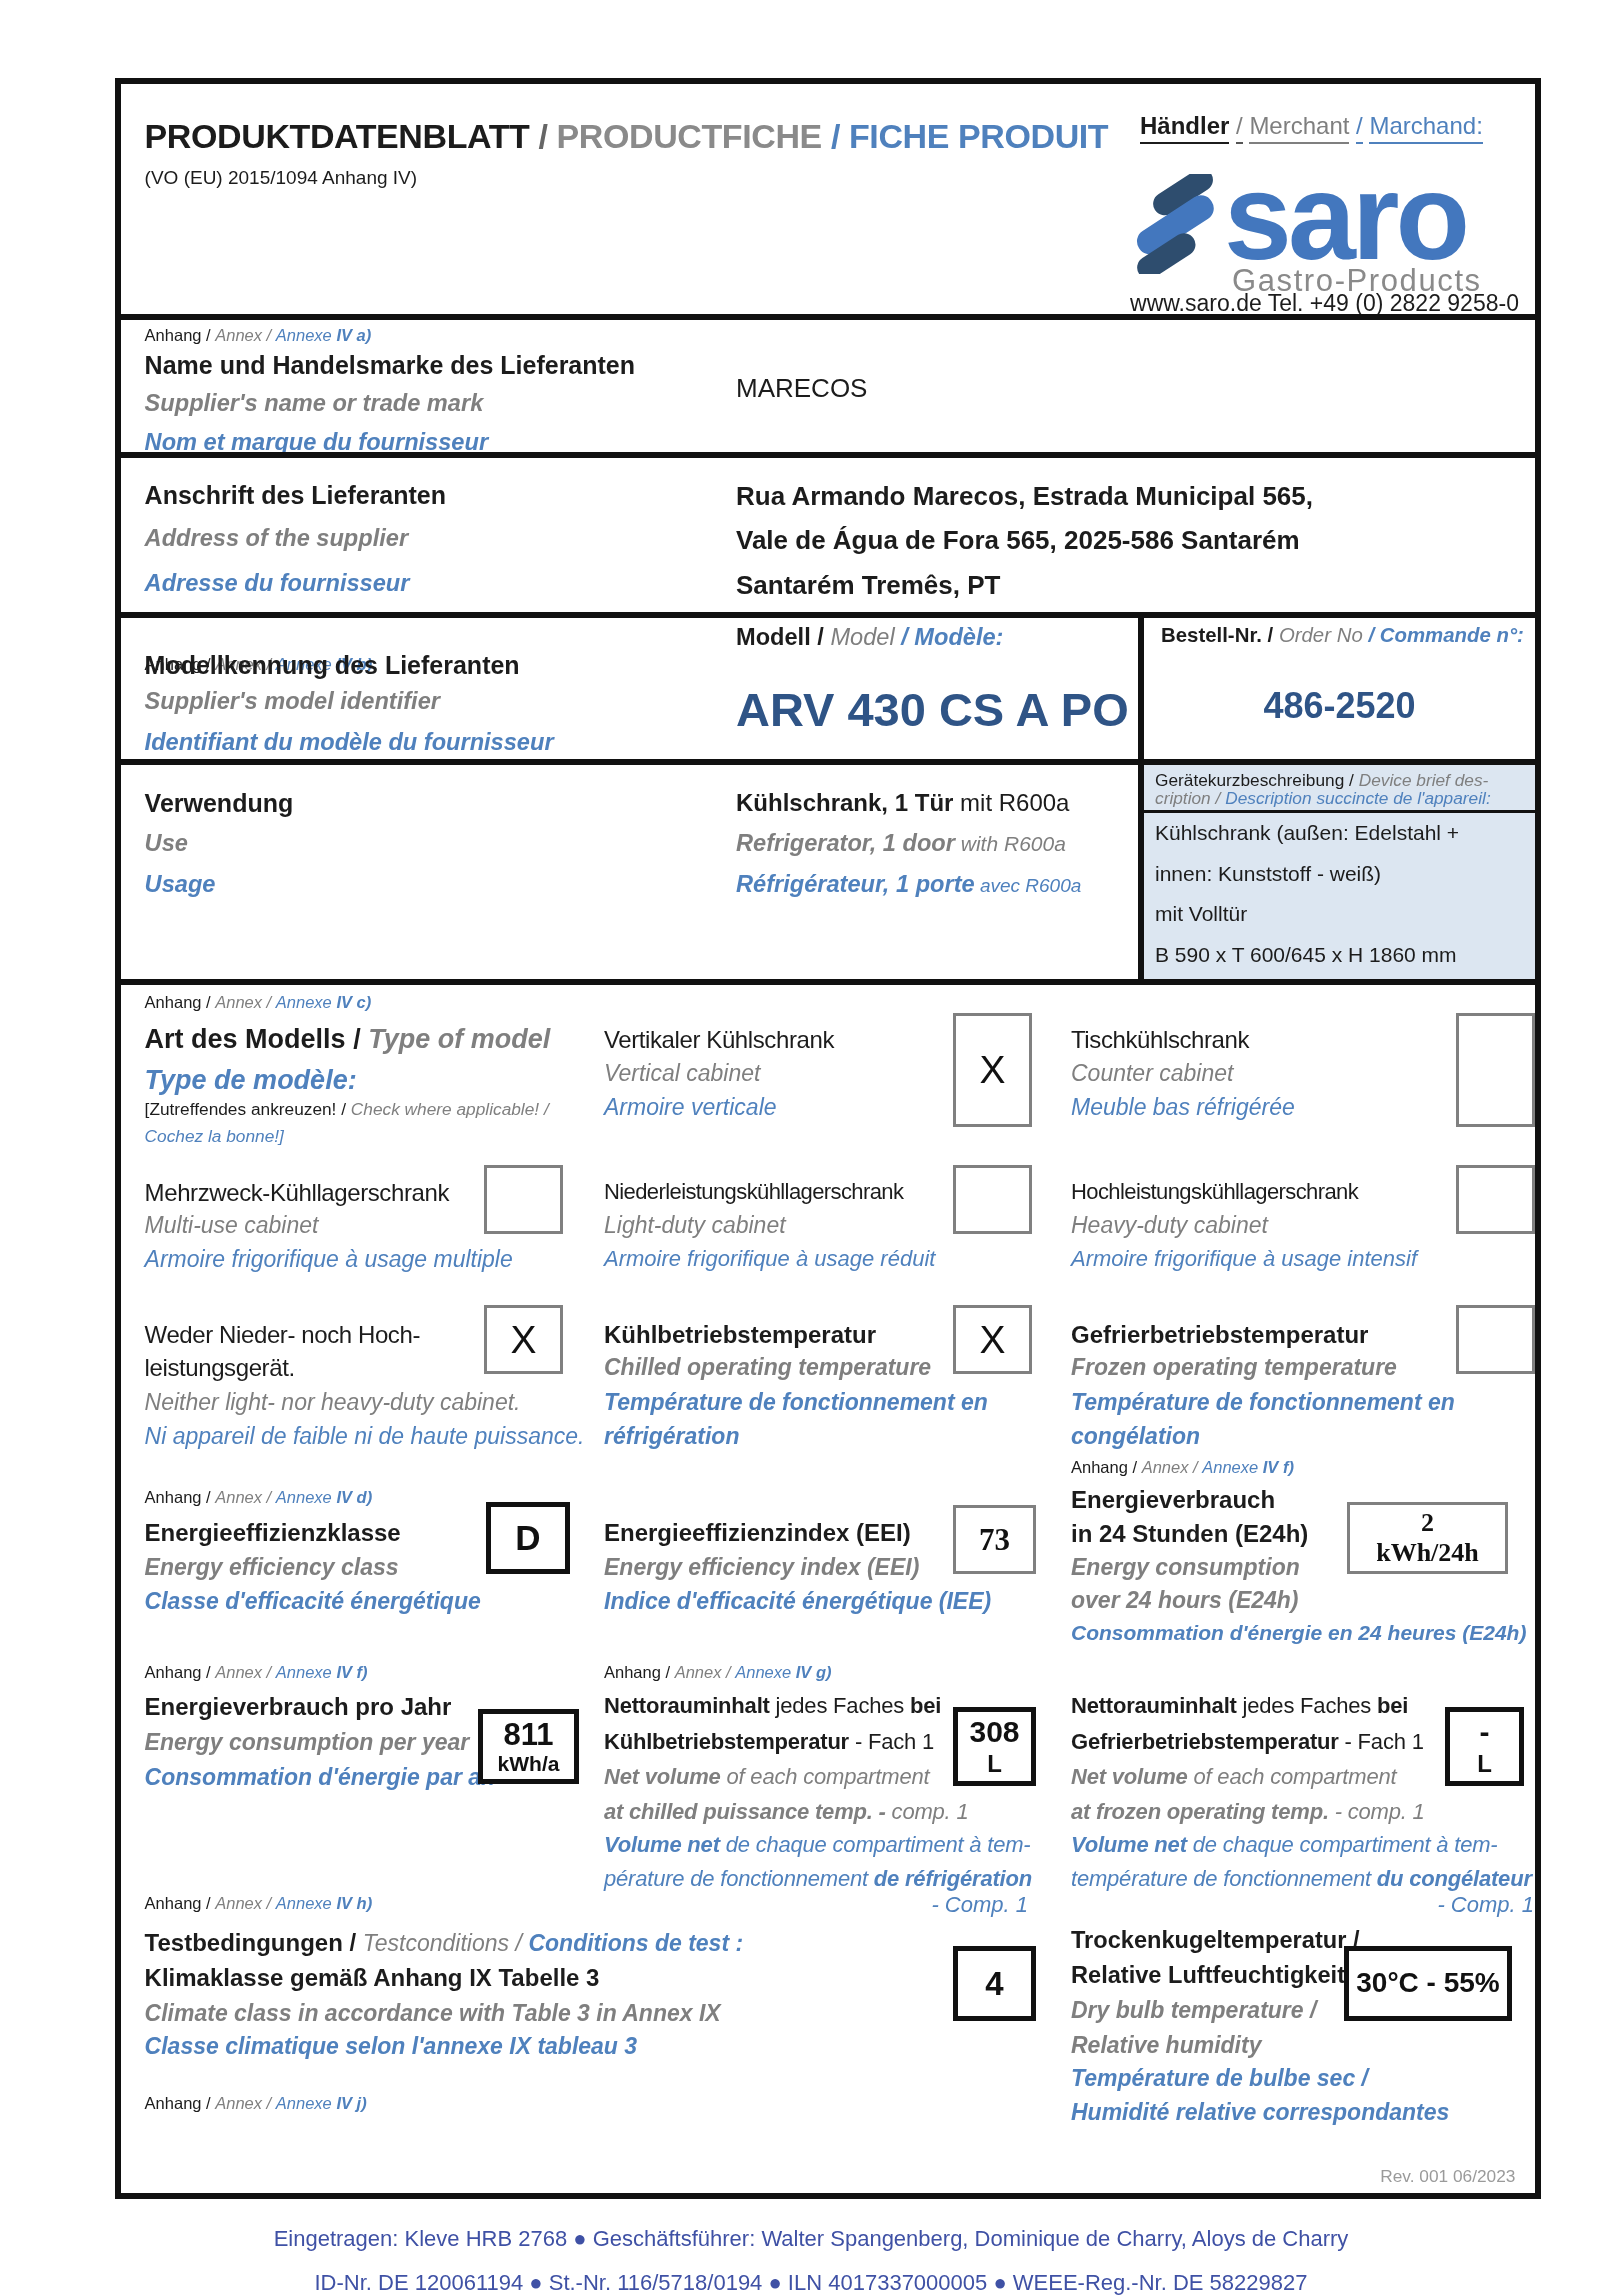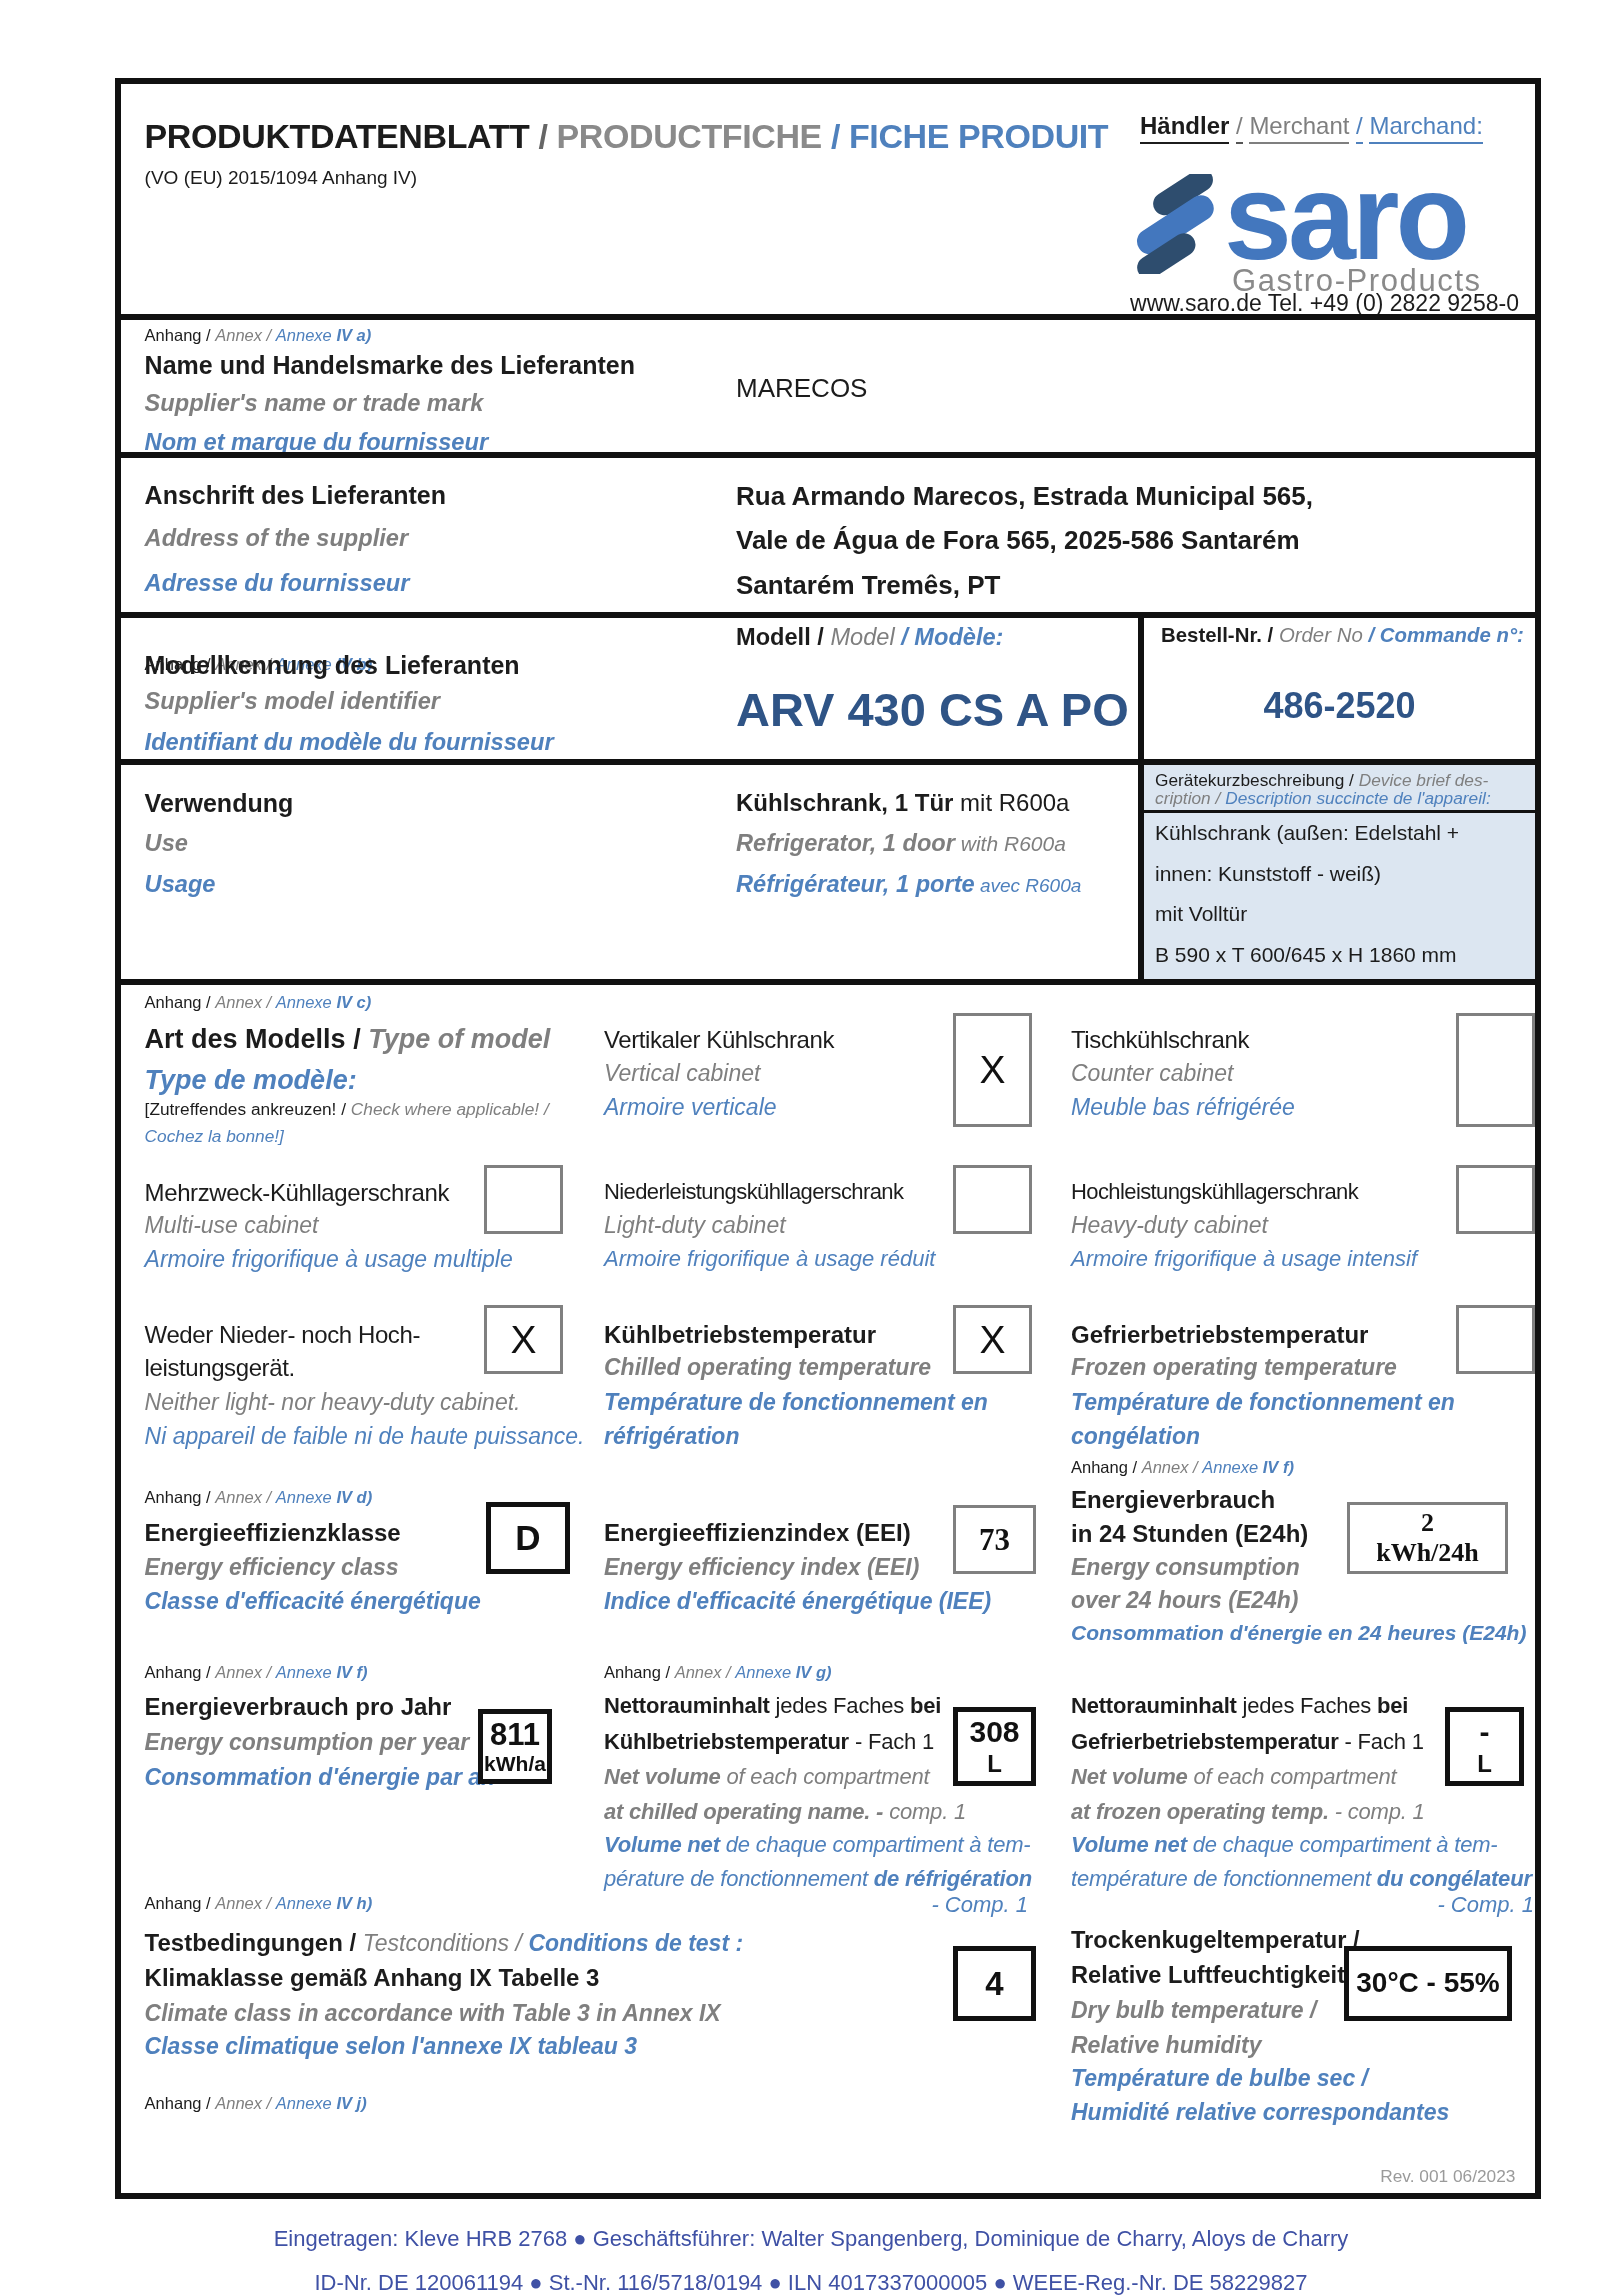--- a/index.html
+++ b/index.html
@@ -317,36 +317,36 @@
   <div class="abs annex" style="left:483px; top:1579px;">
     <span class="ax-de">Anhang /</span>
     <span class="ax-en">Annex /</span>
     <span class="ax-fr">Annexe</span>
     <span class="ax-ref">IV g)</span>
   </div>
 
   <div class="abs de-b" style="left:23.6px; top:1609px; font-size:24px;">Energieverbrauch pro Jahr</div>
   <div class="abs en-b" style="left:23.6px; top:1645px; font-size:23px;">Energy consumption per year</div>
   <div class="abs fr-b" style="left:23.6px; top:1680px; font-size:23px;">Consommation d'énergie par an</div>
-  <div class="vbox black" style="left:357px; top:1625px; width:74px; height:75px;">
+  <div class="vbox black" style="left:357px; top:1625px; width:101px; height:75px;">
     <span style="font-size:31px;">811</span>
     <span style="font-size:21px;">kWh/a</span>
   </div>
 
   <div class="abs dense" style="left:483px; top:1609px;">
     <span class="de-b">Nettorauminhalt</span><span class="de-r"> jedes Faches </span><span class="de-b">bei</span>
   </div>
   <div class="abs dense" style="left:483px; top:1645px;">
     <span class="de-b">Kühlbetriebstemperatur</span><span class="de-r"> - Fach 1</span>
   </div>
   <div class="abs dense" style="left:483px; top:1680px;">
     <span class="en-b">Net volume</span><span class="en-r"> of each compartment</span>
   </div>
   <div class="abs dense" style="left:483px; top:1715px;">
-    <span class="en-b">at chilled operating name. -</span><span class="en-r"> comp. 1</span>
+    <span class="en-b">at chilled puissance temp. -</span><span class="en-r"> comp. 1</span>
   </div>
   <div class="abs dense" style="left:483px; top:1748px;">
     <span class="fr-b">Volume net</span><span class="fr-r"> de chaque compartiment à tem-</span>
   </div>
   <div class="abs dense" style="left:483px; top:1782px;">
     <span class="fr-r">pérature de fonctionnement </span><span class="fr-b">de réfrigération</span>
   </div>
   <div class="abs fr-r" style="left:483px; top:1808px; width:424px; text-align:right; font-size:22px;">- Comp. 1</div>
   <div class="vbox black" style="left:832px; top:1623px; width:83px; height:79px;">
     <span style="font-size:30px;">308</span>

